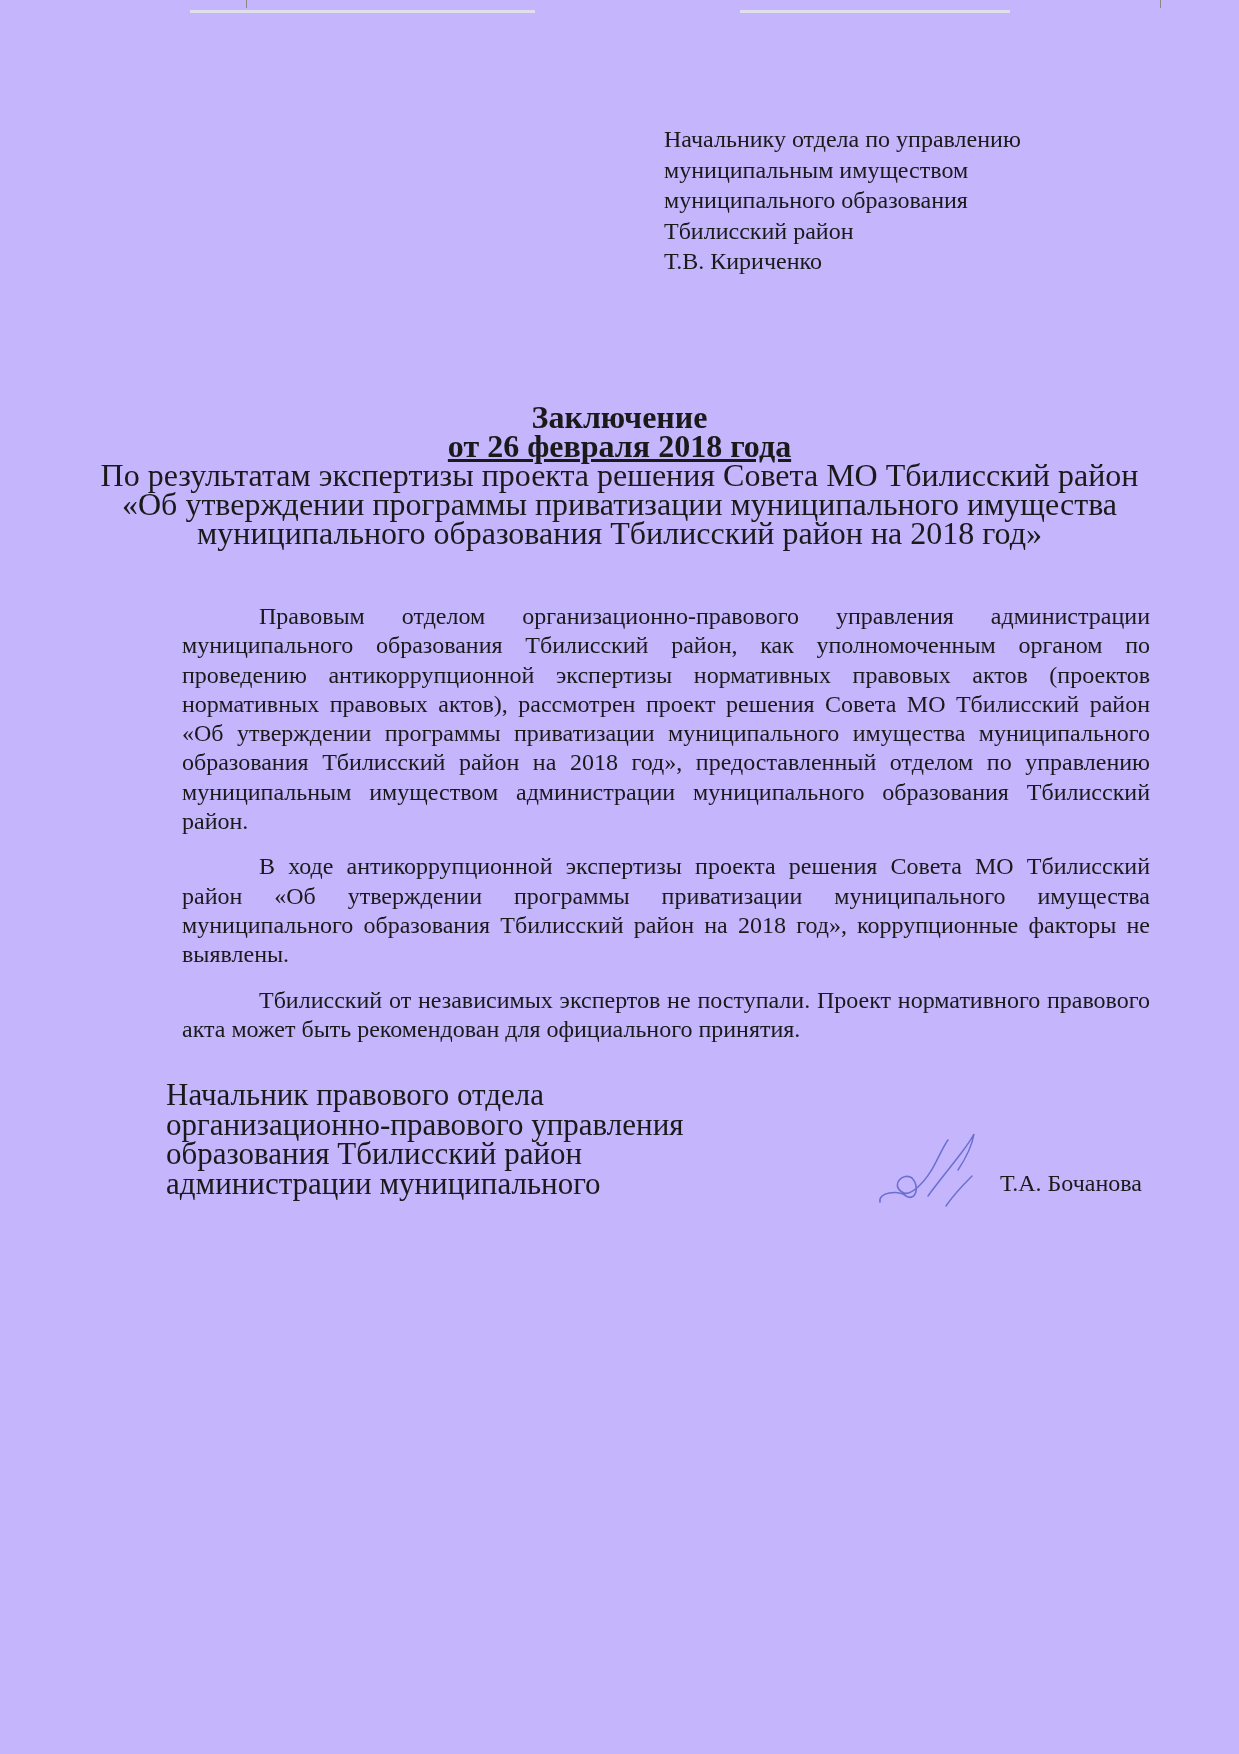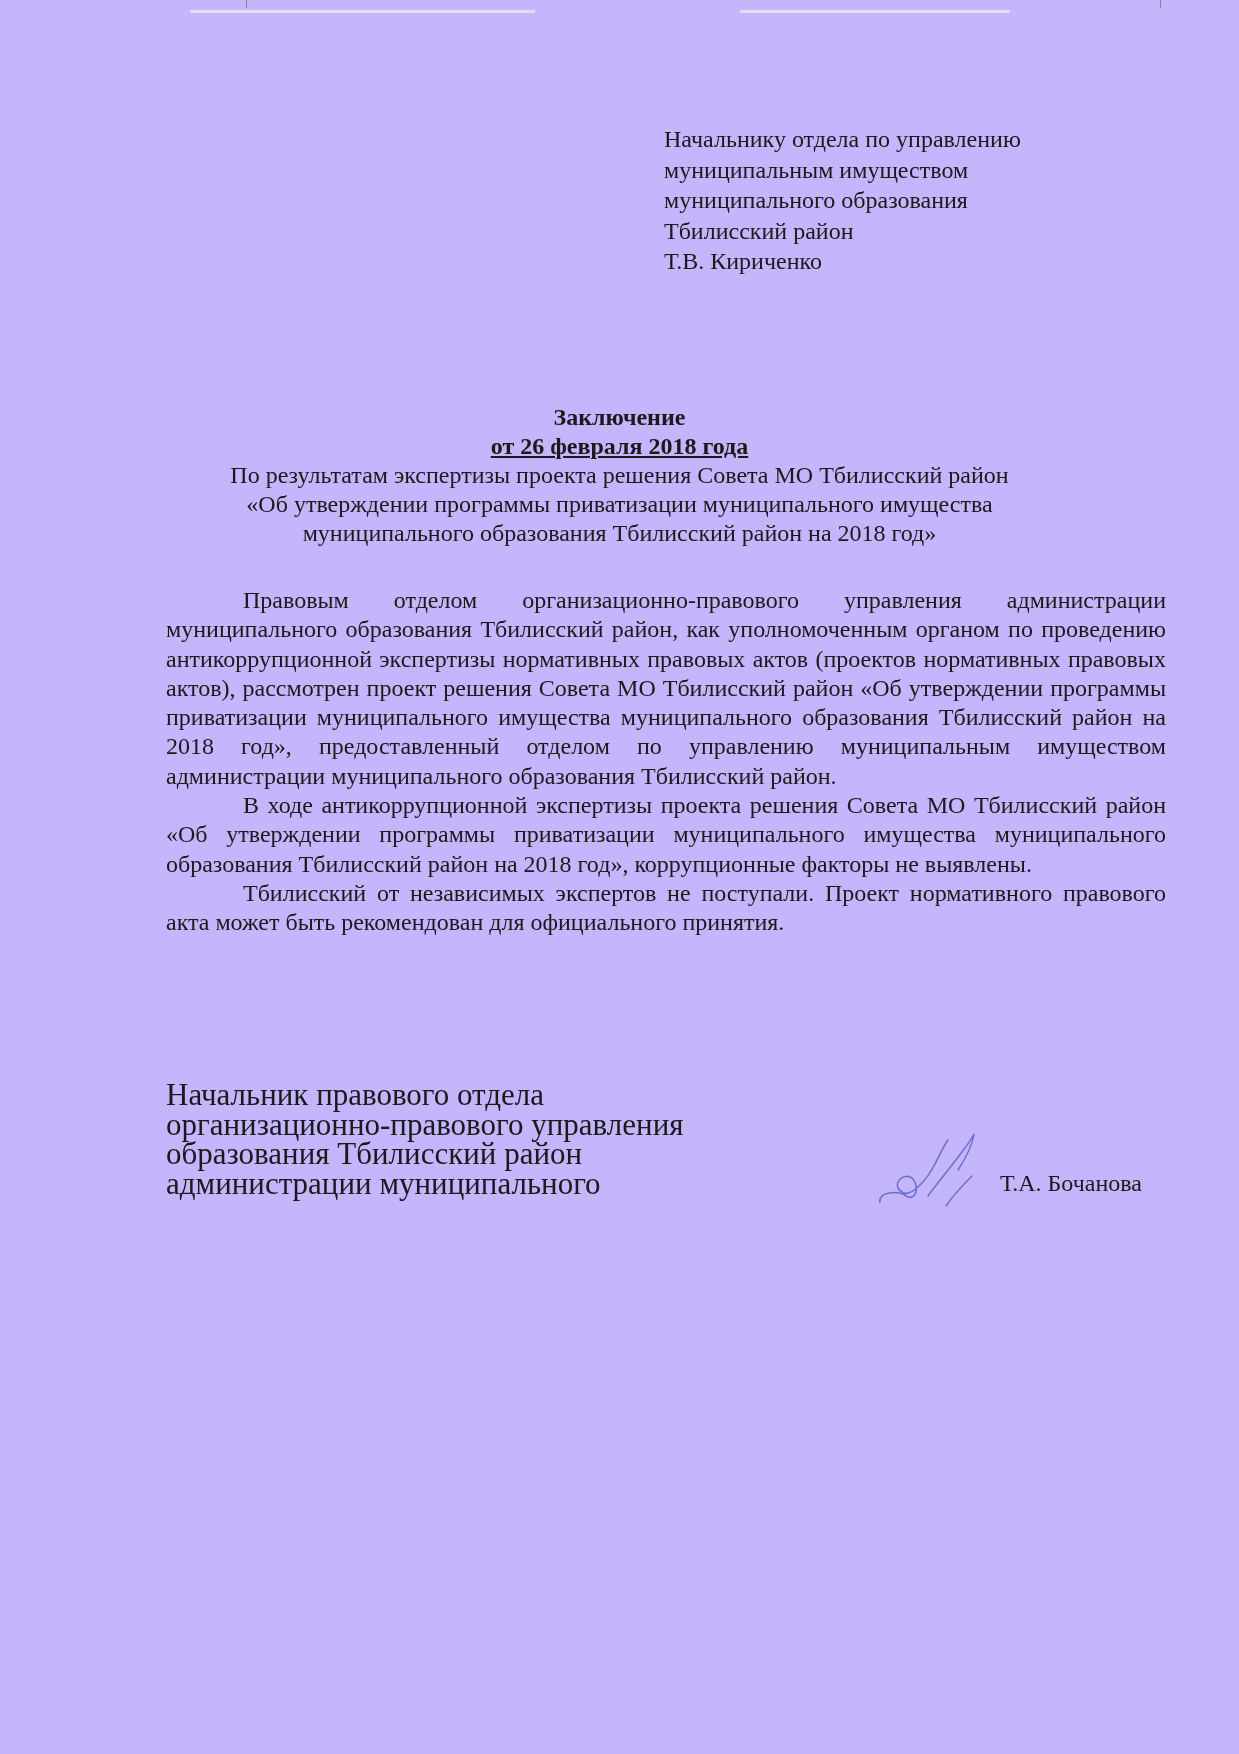--- a/index.html
+++ b/index.html
@@ -51,21 +51,21 @@
     }
     .addressee .line { display: block; white-space: nowrap; }
     .addressee .name { display: block; }
 
     .heading {
       position: absolute;
       left: 0;
       width: 1239px;
       top: 403px;
       text-align: center;
-      font-size: 24px;
+      font-size: 32px;
       line-height: 29px;
     }
     .heading .title {
       font-weight: bold;
       display: block;
     }
     .heading .date {
       font-weight: bold;
       text-decoration: underline;
       display: block;
@@ -75,21 +75,21 @@
     .body-text {
       position: absolute;
       left: 166px;
       width: 1000px;
       top: 586px;
       font-size: 24px;
       line-height: 29.3px;
       text-align: justify;
     }
     .body-text p {
-      margin: 0;
+      margin: 16px;
       text-indent: 77px;
       text-align: justify;
       text-align-last: left;
       font-family: Liberation Serif, serif;
     }
 
     .signature-block {
       position: absolute;
       left: 166px;
       top: 1080px;

